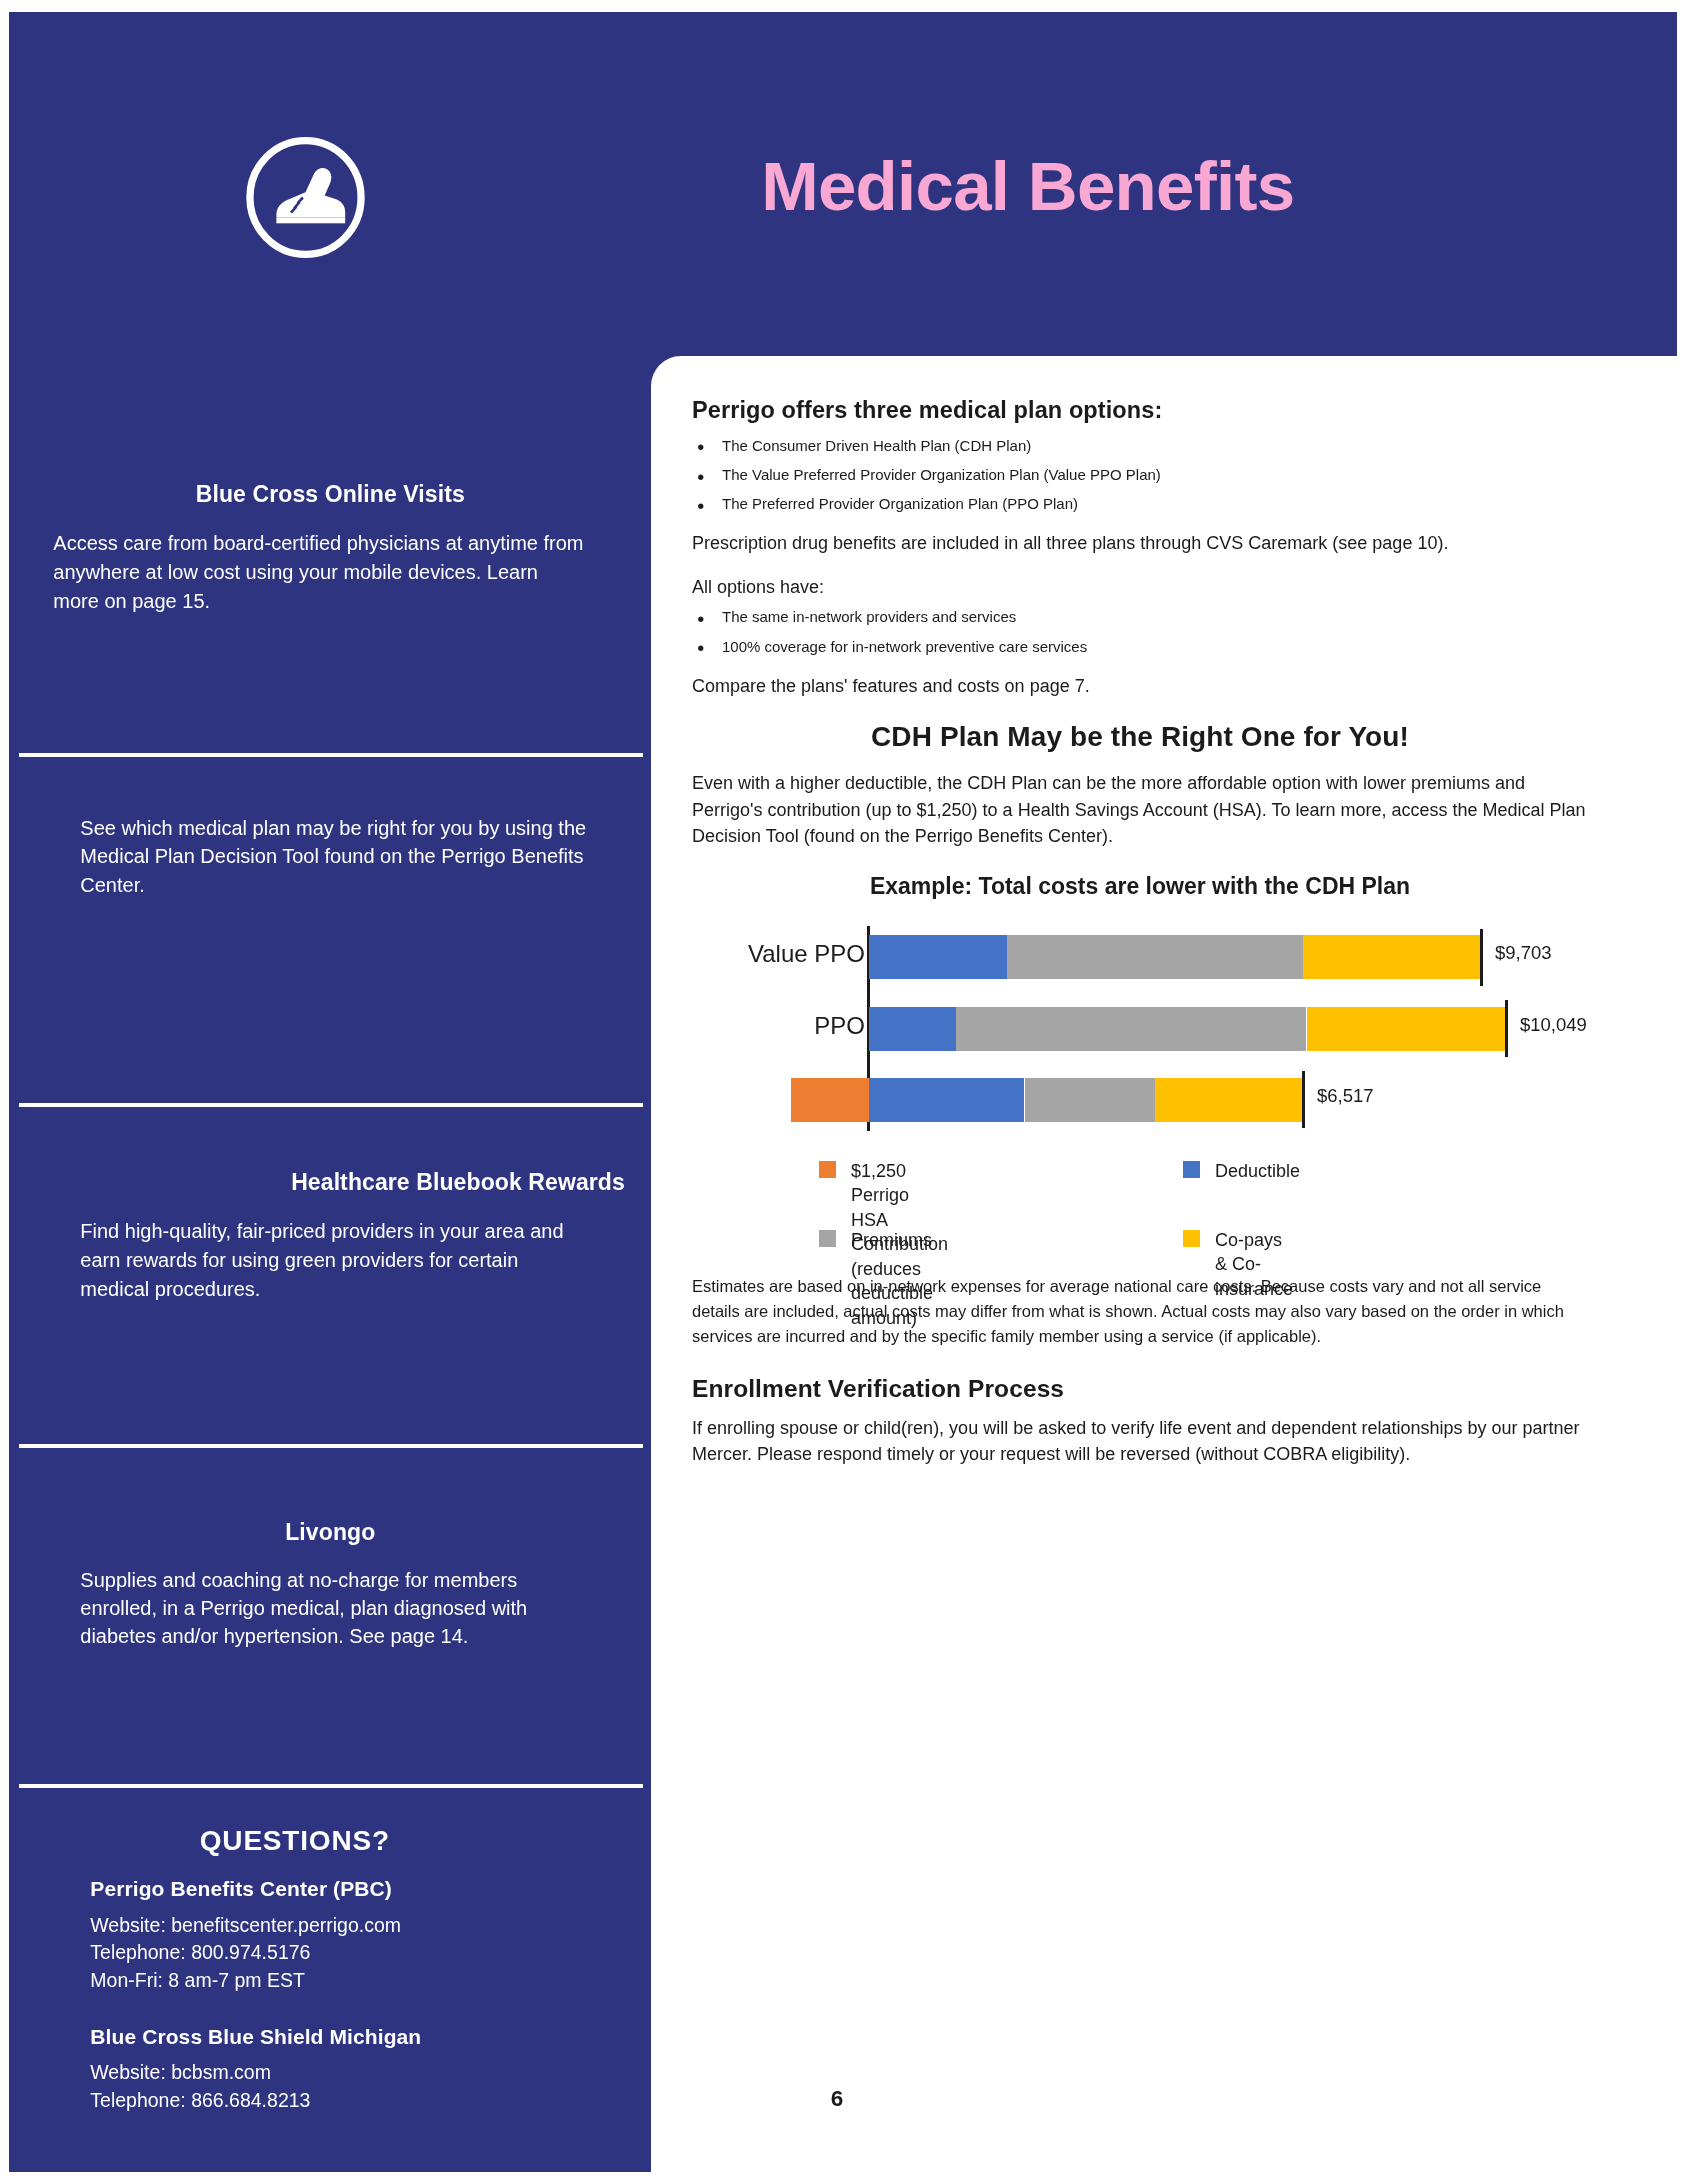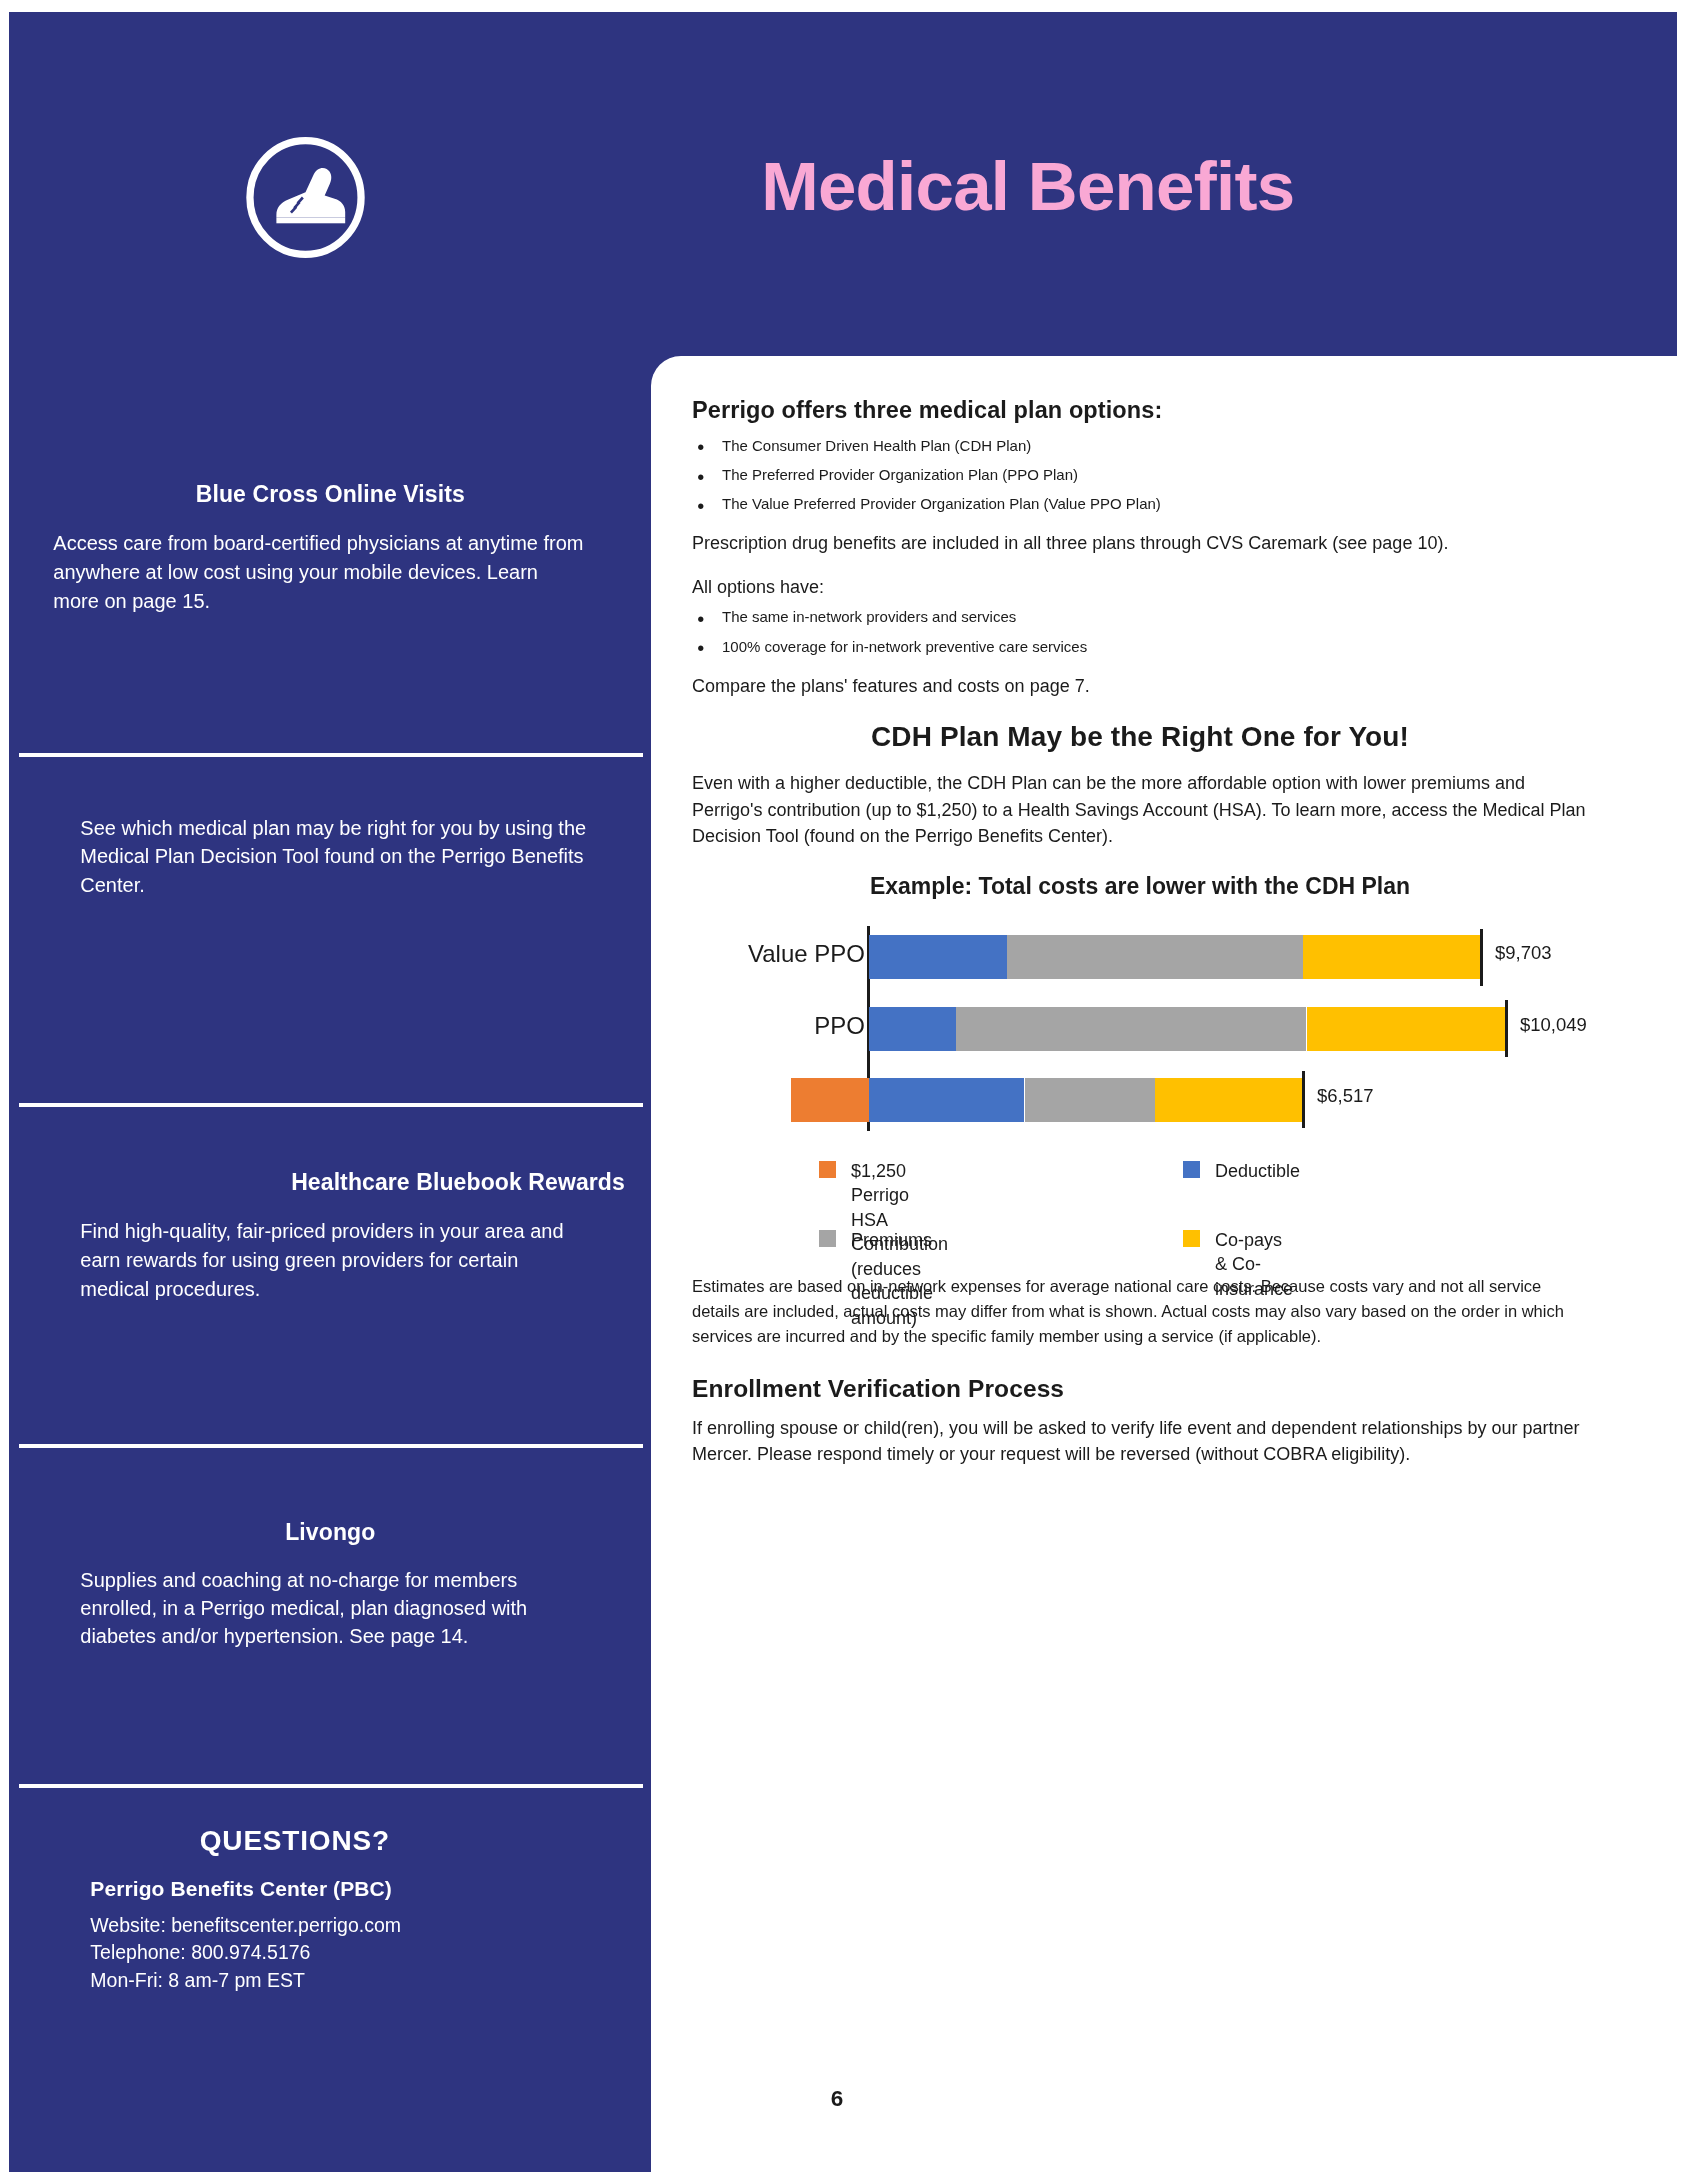--- a/index.html
+++ b/index.html
@@ -320,32 +320,37 @@
     <div class="side-block" style="top:1469px;">
       <div class="q-title">QUESTIONS?</div>
 
       <div style="margin-top:20px;">
         <div class="q-sub">Perrigo Benefits Center (PBC)</div>
         <div class="q-line" style="margin-top:10.6px;">Website: benefitscenter.perrigo.com</div>
         <div class="q-line">Telephone: 800.974.5176</div>
         <div class="q-line">Mon-Fri: 8 am-7 pm EST</div>
       </div>
 
+      <div style="margin-top:30px;">
+        <div class="q-sub">Blue Cross Blue Shield Michigan</div>
+        <div class="q-line" style="margin-top:10.6px;">Website: bcbsm.com</div>
+        <div class="q-line">Telephone: 866.684.8213</div>
+      </div>
     </div>
 
   </div>
 
   <div class="main">
 
     <div class="m-h-bold">Perrigo offers three medical plan options:</div>
 
     <ul class="m-list">
       <li>The Consumer Driven Health Plan (CDH Plan)</li>
+      <li>The Value Preferred Provider Organization Plan (Value PPO Plan)</li>
       <li>The Preferred Provider Organization Plan (PPO Plan)</li>
-      <li>The Value Preferred Provider Organization Plan (Value PPO Plan)</li>
     </ul>
 
     <p class="m-p">Prescription drug benefits are included in all three plans through CVS Caremark (see page 10).</p>
 
     <p class="m-p nogap">All options have:</p>
 
     <ul class="m-list">
       <li>The same in-network providers and services</li>
       <li>100% coverage for in-network preventive care services</li>
     </ul>

